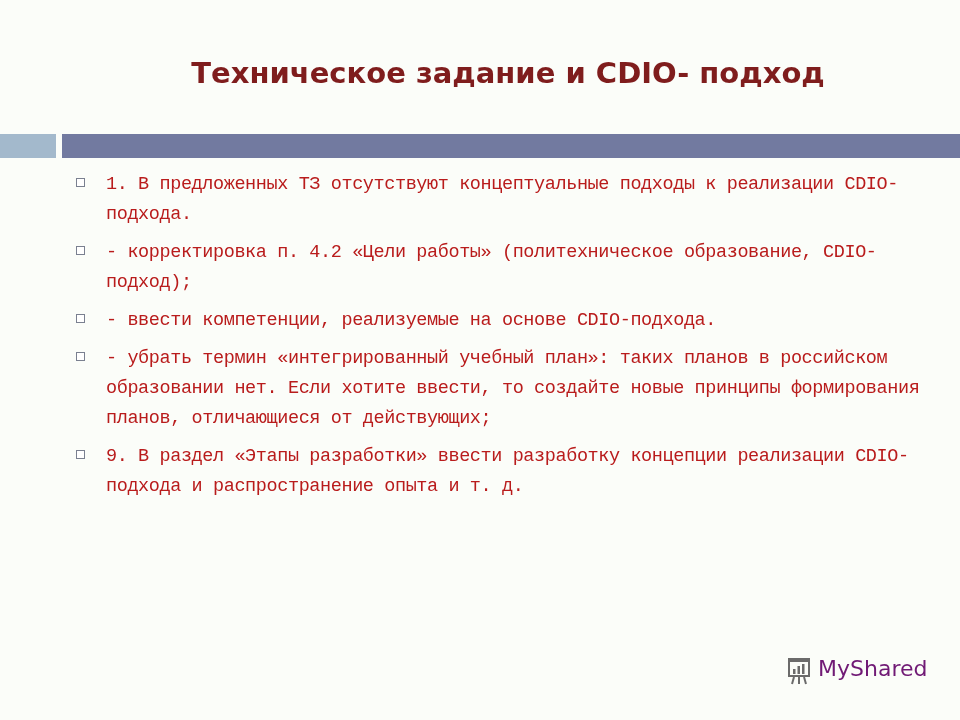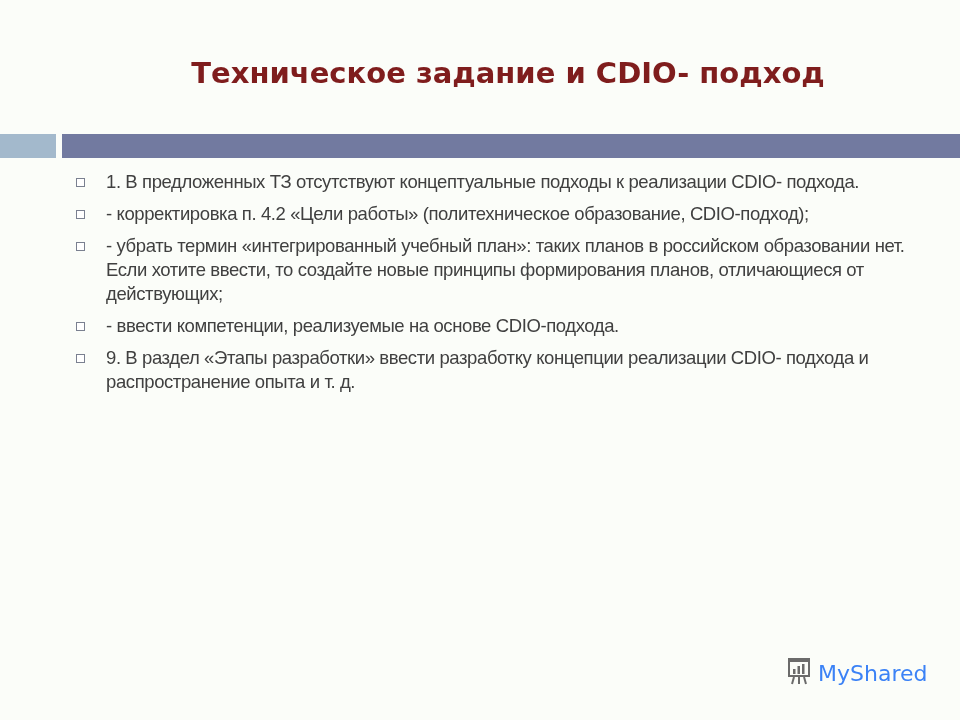--- a/index.html
+++ b/index.html
@@ -27,37 +27,37 @@
     position:absolute; left:62px; top:134px; width:898px; height:24px;
     background:#727aa0;
   }
   .content {
     position:absolute; left:72px; top:170px; width:860px;
     margin:0; padding:0; list-style:none;
   }
   .item {
     position:relative;
     padding-left:34px;
-    font-family:Liberation Sans, sans-serif;
+    font-family:Liberation Mono, monospace;
     font-size:18.5px;
-    line-height:24px;
-    color:#404040;
+    line-height:30px;
+    color:#b91c1c;
     margin-bottom:8px;
     letter-spacing:-0.4px;
   }
   .bullet {
     position:absolute; left:4px; top:8px;
     width:7px; height:7px;
     border:1px solid #7a8090;
     background:#ffffff;
   }
   .watermark {
     position:absolute; left:786px; top:656px;
-    display:flex; align-items:flex-end;
-    color:#3b82f6;
+    display:flex; align-items:flex-start;
+    color:#701a75;
     font-family:"DejaVu Sans", sans-serif;
     font-size:22px;
   }
   .watermark svg { margin-right:6px; }
 </style>
 </head>
 <body>
 
 <div class="title">Техническое задание и CDIO- подход</div>
 
@@ -71,25 +71,25 @@
   </li>
   <li class="item">
     <span class="bullet"></span>
     <span>- корректировка п. 4.2 «Цели работы» (политехническое образование, CDIO-подход);</span>
   </li>
   <li class="item">
     <span class="bullet"></span>
   </li>
   <li class="item">
     <span class="bullet"></span>
-    <span>- убрать термин «интегрированный учебный план»: таких планов в российском образовании нет. Если хотите ввести, то создайте новые принципы формирования планов, отличающиеся от действующих;</span>
+    <span>- ввести компетенции, реализуемые на основе  CDIO-подхода.</span>
   </li>
   <li class="item">
     <span class="bullet"></span>
-    <span>- ввести компетенции, реализуемые на основе  CDIO-подхода.</span>
+    <span>- убрать термин «интегрированный учебный план»: таких планов в российском образовании нет. Если хотите ввести, то создайте новые принципы формирования планов, отличающиеся от действующих;</span>
   </li>
   <li class="item">
     <span class="bullet"></span>
     <span>9. В раздел «Этапы разработки» ввести разработку концепции реализации CDIO- подхода и распространение опыта и т. д.</span>
   </li>
 </ul>
 
 <div class="watermark">
   <svg width="26" height="30" viewBox="0 0 26 30">
     <rect x="2" y="2" width="22" height="3" fill="#6b6b6b"></rect>

